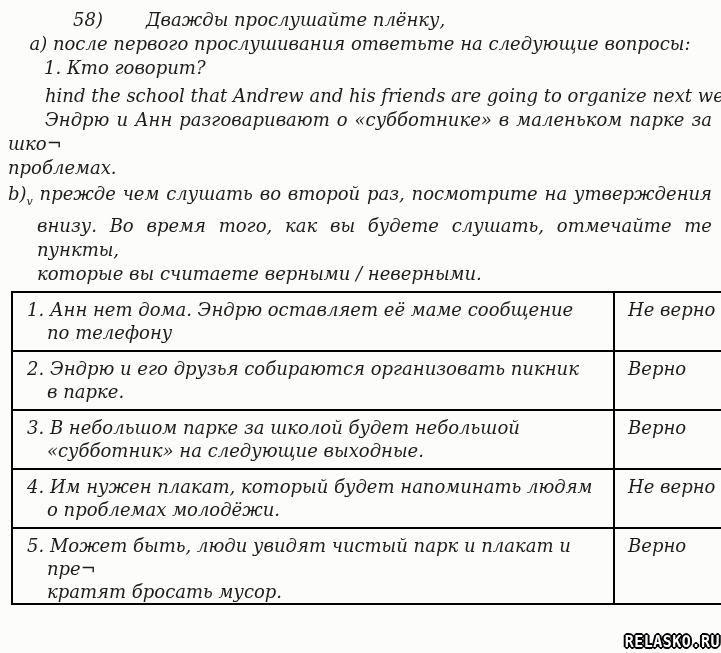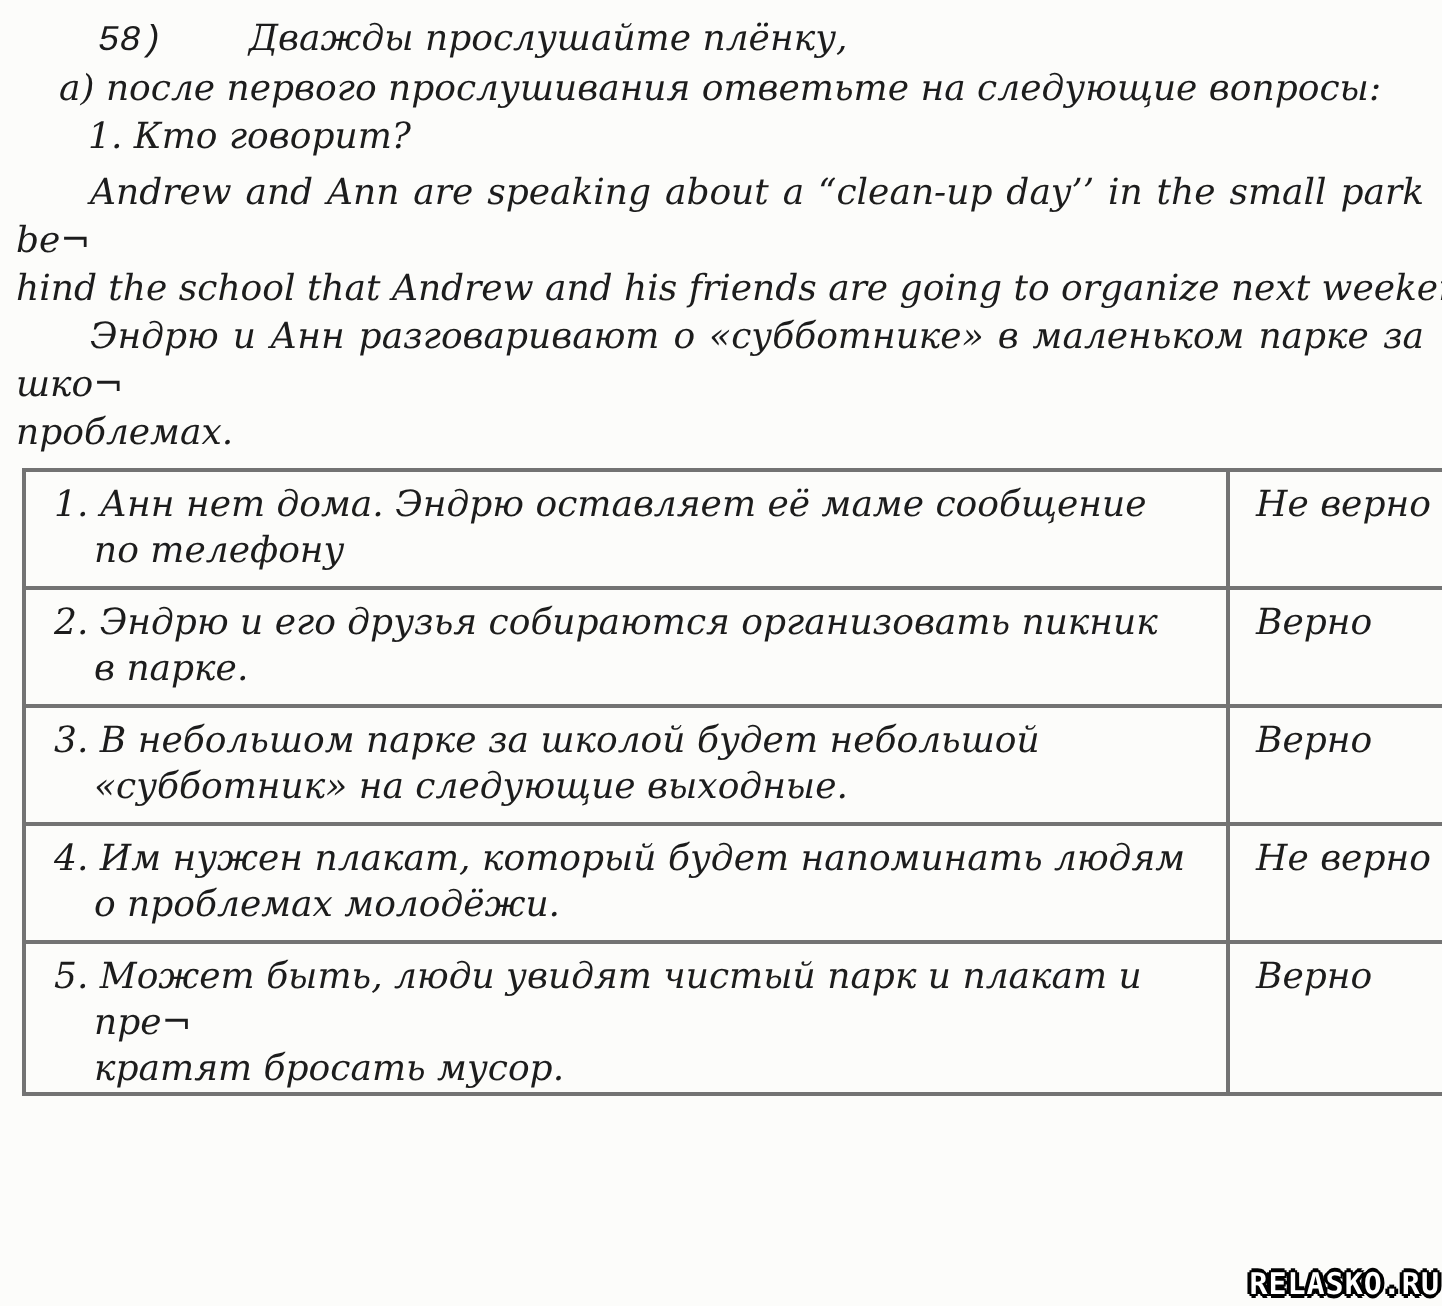--- a/index.html
+++ b/index.html
@@ -22,41 +22,41 @@
     font-size: 18px;
     line-height: 24px;
   }
   .line { line-height: 24px; white-space: nowrap; }
   .line.j {
     white-space: normal;
     text-align: justify;
     text-align-last: justify;
   }
   .heading { display: block; }
-  .heading .num { margin-left: 41px; display: inline-block; font-family: Liberation Mono, monospace; }
+  .heading .num { margin-left: 65px; display: inline-block; }
   .heading .title { margin-left: 43px; display: inline-block; }
   .instruction-a { margin-top: 0; text-align: center; }
   .question { margin-left: 36px; }
   .para { margin-top: 0; }
   .para-en { margin-top: 4px; }
   .para-en .line:first-child { text-indent: 37px; }
   .para-ru .line:first-child { text-indent: 37px; }
   .para-b { margin-top: 2px; }
   .para-b .line:nth-child(n+2) { margin-left: 29px; }
   .sub-v { font-size: 11px; vertical-align: -5px; }
 
   table.answers {
     margin-top: 5px;
     margin-left: 3px;
     border-collapse: collapse;
     width: 698px;
     table-layout: fixed;
   }
   table.answers td {
-    border: 2px solid #737373;
+    border: 2px solid #000000;
     vertical-align: top;
     font-size: 18px;
     line-height: 23px;
   }
   td.stmt {
     width: 560px;
     height: 52px;
     padding: 5px 6px 0 34px;
     text-indent: -20px;
     white-space: pre-line;
@@ -88,29 +88,33 @@
 
   <div class="heading">
     <span class="num">58)</span><span class="title">Дважды прослушайте плёнку,</span>
   </div>
 
   <div class="line instruction-a">а) после первого прослушивания ответьте на следующие вопросы:</div>
 
   <div class="line question">1. Кто говорит?</div>
 
   <div class="para para-en">
-      <div class="line j">Andrew and Ann are speaking about a “clean-up day’’ in the small park be¬</div>
       <div class="line">hind the school that Andrew and his friends are going to organize next weekend.</div>
     </div>
 
   <div class="para para-ru">
       <div class="line j">Эндрю и Анн разговаривают о «субботнике» в маленьком парке за шко¬</div>
       <div class="line">проблемах.</div>
     </div>
 
+  <div class="para para-b">
+      <div class="line j"><span>b)</span><span class="sub-v">v</span> прежде чем слушать во второй раз, посмотрите на утверждения</div>
+      <div class="line j">внизу. Во время того, как вы будете слушать, отмечайте те пункты,</div>
+      <div class="line">которые вы считаете верными / неверными.</div>
+    </div>
 
   <table class="answers">
     <tbody>
         <tr>
           <td class="stmt">1. Анн нет дома. Эндрю оставляет её маме сообщение
 по телефону</td>
           <td class="verdict">Не верно</td>
         </tr>
         <tr>
           <td class="stmt">2. Эндрю и его друзья собираются организовать пикник

